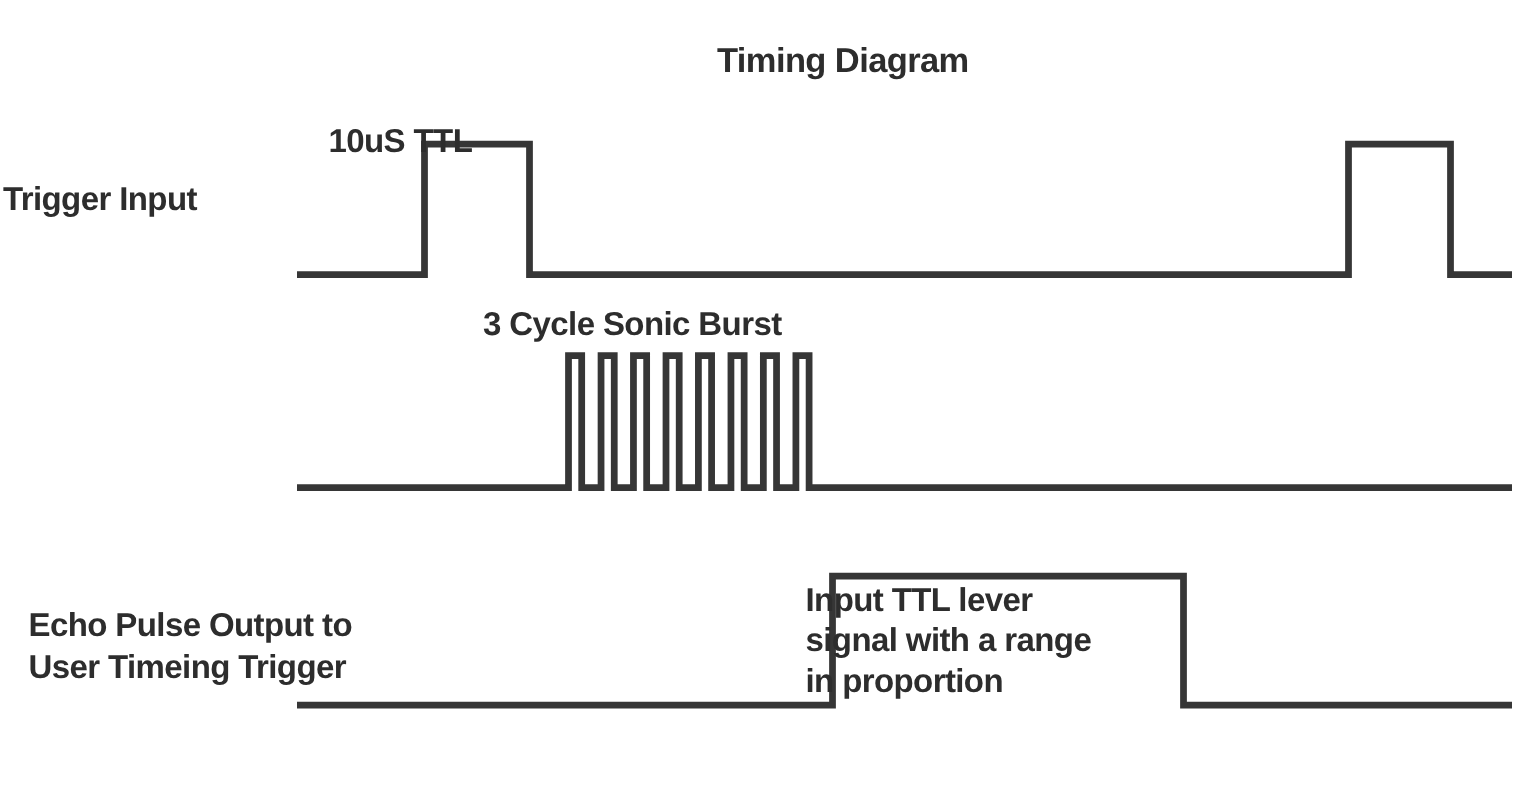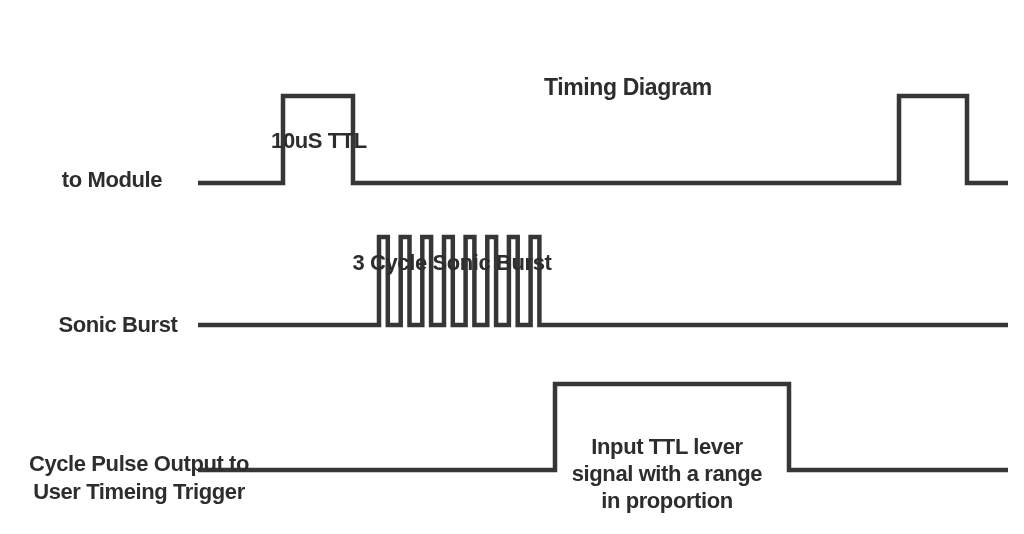--- a/index.html
+++ b/index.html
@@ -25,25 +25,23 @@
     width: 1024px;
     height: 534px;
   }
   .waves path {
     fill: none;
     stroke-linejoin: miter;
     stroke-linecap: butt;
   }
   .txt {
     position: absolute;
-    text-align: center;
     font-size: 22px;
     line-height: 27px;
     white-space: nowrap;
-    margin-top: 47px;
   }
   .title {
     left: 478px;
     top: 27px;
     width: 300px;
     font-size: 23px;
   }
   .lbl-trigger { left: 2px;   top: 119px; width: 220px; }
   .lbl-sonic   { left: 8px;   top: 264px; width: 220px; }
   .lbl-echo    { left: 19px;  top: 403px; width: 240px; line-height: 28px; }
@@ -58,29 +56,28 @@
 
   <svg class="waves" viewBox="0 0 1024 534">
     <path d="M 198 183 L 283 183 L 283 96 L 353 96 L 353 183 L 899 183 L 899 96 L 967 96 L 967 183 L 1008 183" stroke="#363636" stroke-width="4.5"></path>
     <path d="M 198 325 L 379 325 L 379 237 L 387.8 237 L 387.8 325 L 400.7 325 L 400.7 237 L 409.5 237 L 409.5 325 L 422.3 325 L 422.3 237 L 431.1 237 L 431.1 325 L 444 325 L 444 237 L 452.8 237 L 452.8 325 L 465.6 325 L 465.6 237 L 474.4 237 L 474.4 325 L 487.3 325 L 487.3 237 L 496.1 237 L 496.1 325 L 508.9 325 L 508.9 237 L 517.7 237 L 517.7 325 L 530.6 325 L 530.6 237 L 539.4 237 L 539.4 325 L 1008 325" stroke="#363636" stroke-width="4.5"></path>
     <path d="M 198 470 L 555 470 L 555 384 L 789 384 L 789 470 L 1008 470" stroke="#363636" stroke-width="4.5"></path>
   </svg>
 
   <div class="txt title">Timing Diagram</div>
 
   <div class="txt lbl-trigger">
-    <div>to Module</div>
+    <div>Trigger Input</div>
   </div>
 
   <div class="txt lbl-sonic">
-    <div>Sonic Burst</div>
   </div>
 
   <div class="txt lbl-echo">
-    <div>Cycle Pulse Output to</div>
+    <div>Echo Pulse Output to</div>
     <div>User Timeing Trigger</div>
   </div>
 
   <div class="txt anno-ttl">10uS TTL</div>
 
   <div class="txt anno-burst">3 Cycle Sonic Burst</div>
 
   <div class="txt anno-echo">
     <div>Input TTL lever</div>
     <div>signal with a range</div>

